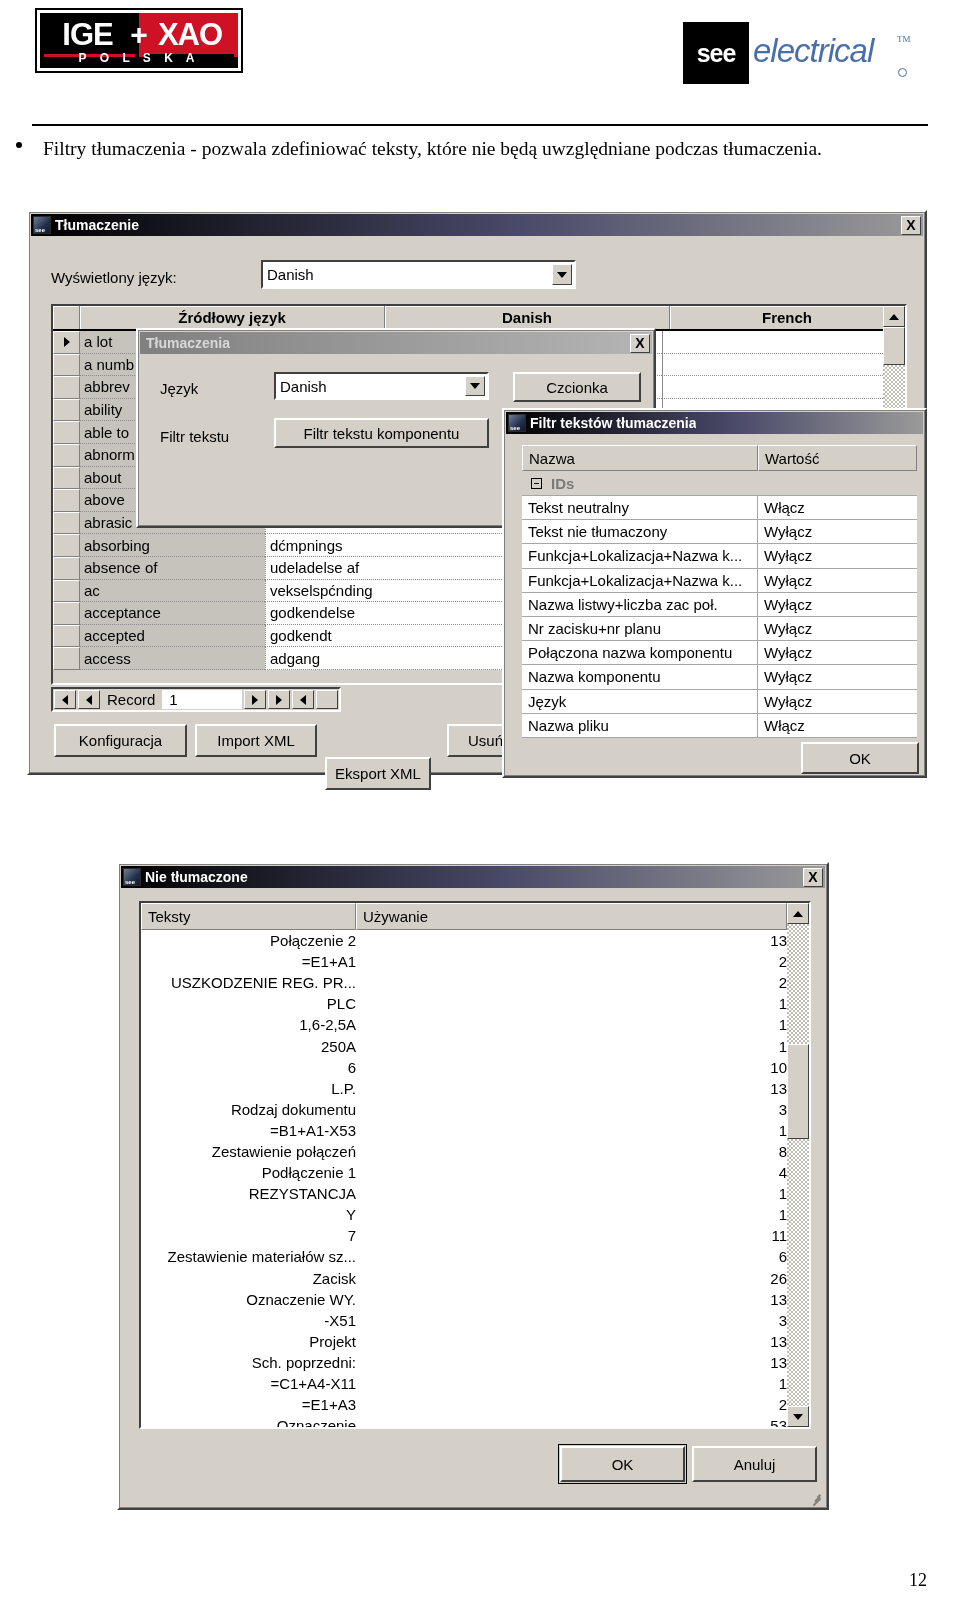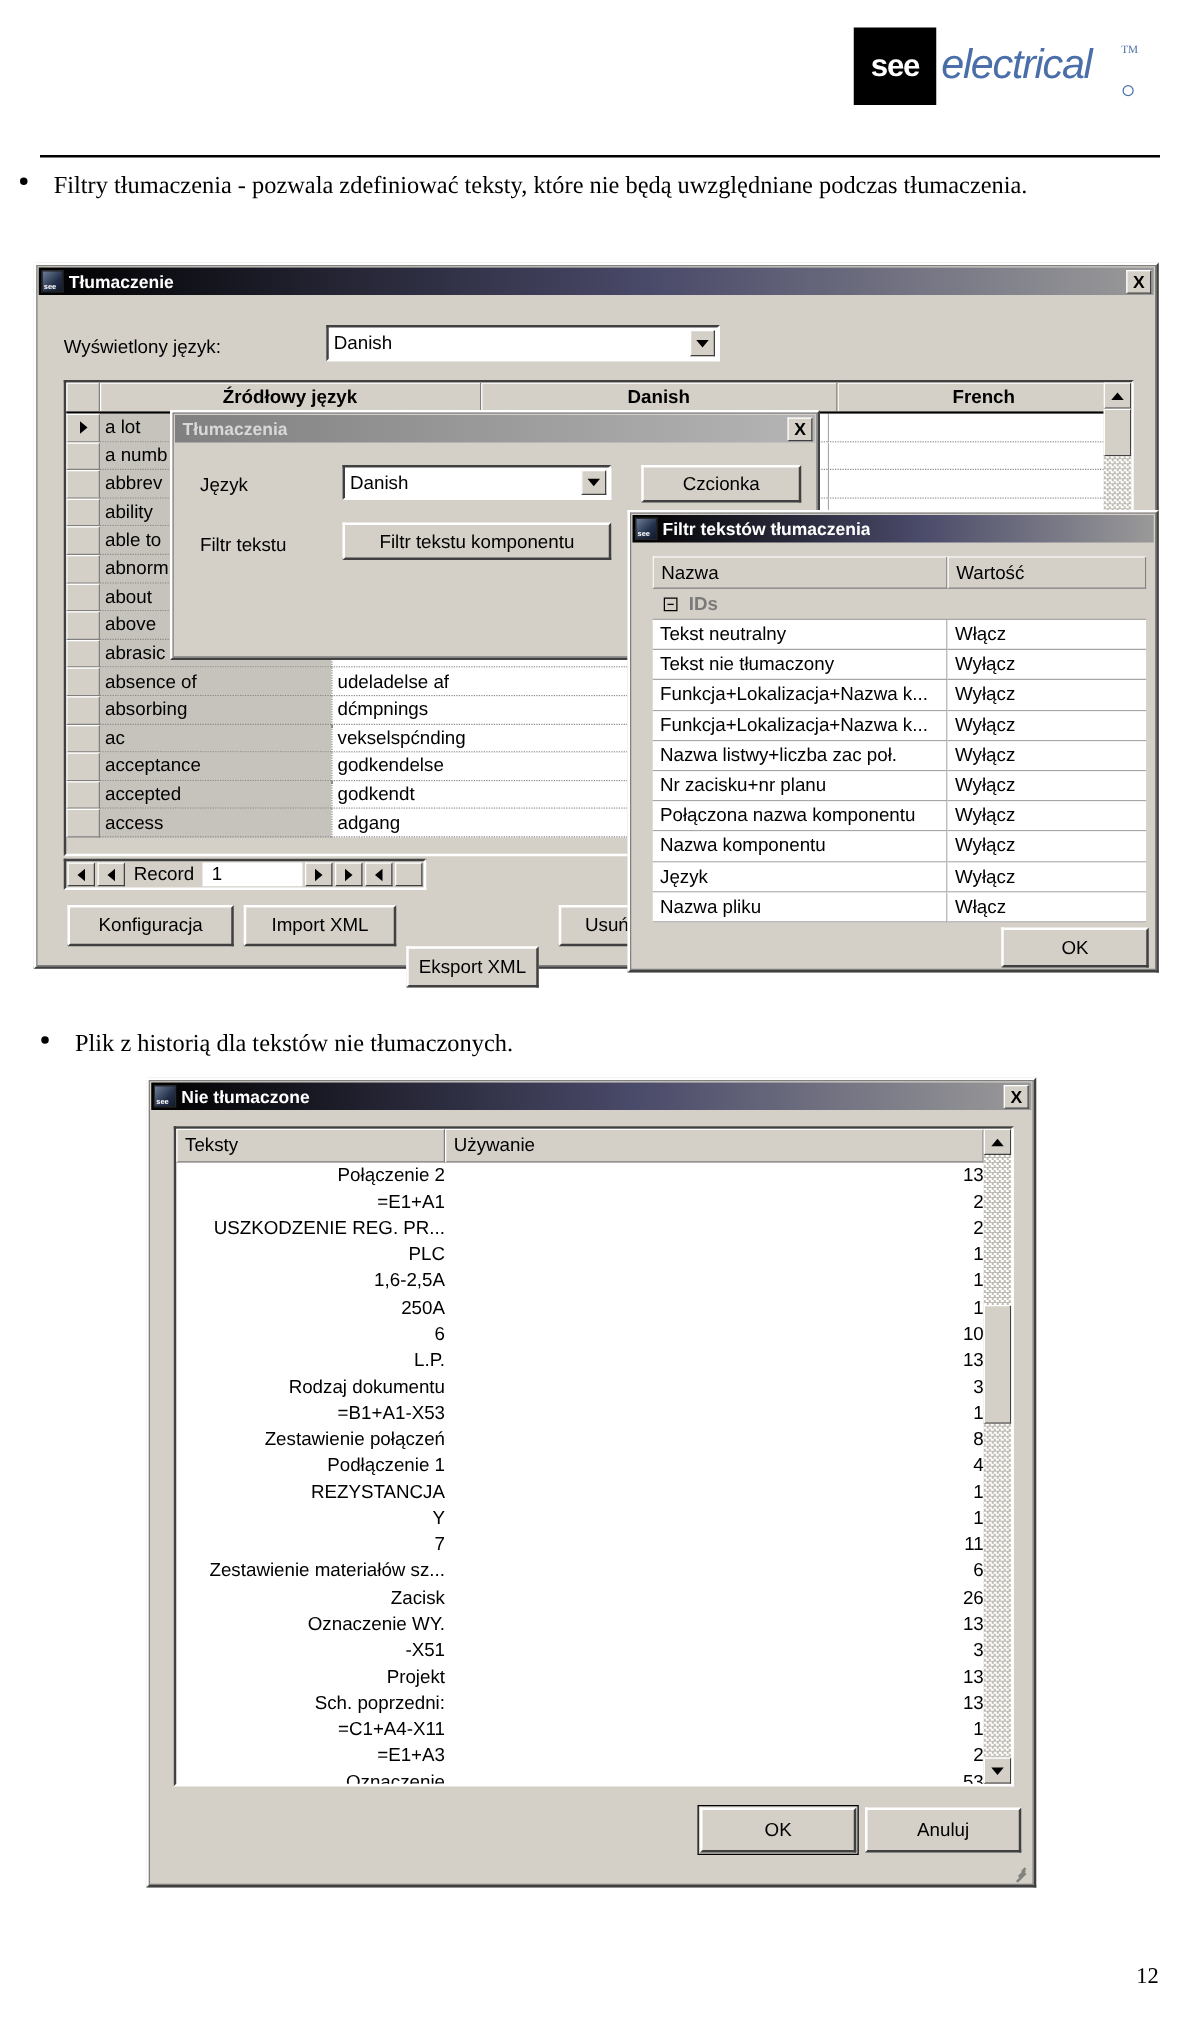--- a/index.html
+++ b/index.html
@@ -267,20 +267,30 @@
     font-family:"Liberation Sans", sans-serif; }
 
   .grip { position:absolute; right:3px; bottom:3px; width:14px; height:14px; }
   .grip i { position:absolute; background:#808080; width:10px; height:2px; transform:rotate(-45deg); }
 </style>
 </head>
 <body>
 
 <div class="page">
 
+  <div class="logo-ige">
+    <div class="logo-ige-inner">
+      <div class="ige-word">IGE</div>
+      <div class="xao-word">XAO</div>
+      <div class="ige-plus">+</div>
+      <div class="ige-redline"></div>
+      <div class="ige-blackline"></div>
+      <div class="polska">P O L S K A</div>
+    </div>
+  </div>
 
   <div class="logo-see">
     <div class="see-blk">see</div>
     <div class="see-elec">electrical</div>
     <div class="see-tm">TM</div>
     <div class="see-dot"></div>
   </div>
 
   <div class="hrule"></div>
 
@@ -367,28 +377,28 @@
             <div class="c3"></div>
           </div>
           <div class="gridrow">
             <div class="sel"></div>
             <div class="c1">abrasic</div>
             <div class="c2"></div>
             <div class="c3"></div>
           </div>
           <div class="gridrow">
             <div class="sel"></div>
+            <div class="c1">absorbing</div>
+            <div class="c2">dćmpnings</div>
+            <div class="c3"></div>
+          </div>
+          <div class="gridrow">
+            <div class="sel"></div>
             <div class="c1">absence of</div>
             <div class="c2">udeladelse af</div>
-            <div class="c3"></div>
-          </div>
-          <div class="gridrow">
-            <div class="sel"></div>
-            <div class="c1">absorbing</div>
-            <div class="c2">dćmpnings</div>
             <div class="c3"></div>
           </div>
           <div class="gridrow">
             <div class="sel"></div>
             <div class="c1">ac</div>
             <div class="c2">vekselspćnding</div>
             <div class="c3"></div>
           </div>
           <div class="gridrow">
             <div class="sel"></div>
@@ -529,24 +539,20 @@
           <div class="pg-row">
             <div class="pg-name">Nazwa pliku</div>
             <div class="pg-val">Włącz</div>
           </div>
         </div>
     </div>
 
     <div class="btn" style="position:absolute; left:297px; top:332px; width:118px; height:32px;">OK</div>
   </div>
 
-  <div class="bullet-block" id="b2">
-    <span class="bullet-dot"></span>
-    <span class="bullet-text">Plik z historią dla tekstów nie tłumaczonych.</span>
-  </div>
 
   <div class="win" style="left:117px; top:862px; width:712px; height:648px;">
     <div class="win-inner-edge"></div>
 
     <div class="titlebar active">
       <span class="title-icon"></span>
       <span class="title-text">Nie tłumaczone</span>
       <span class="titlebar-spacer"></span>
       <span class="closebtn">X</span>
     </div>

